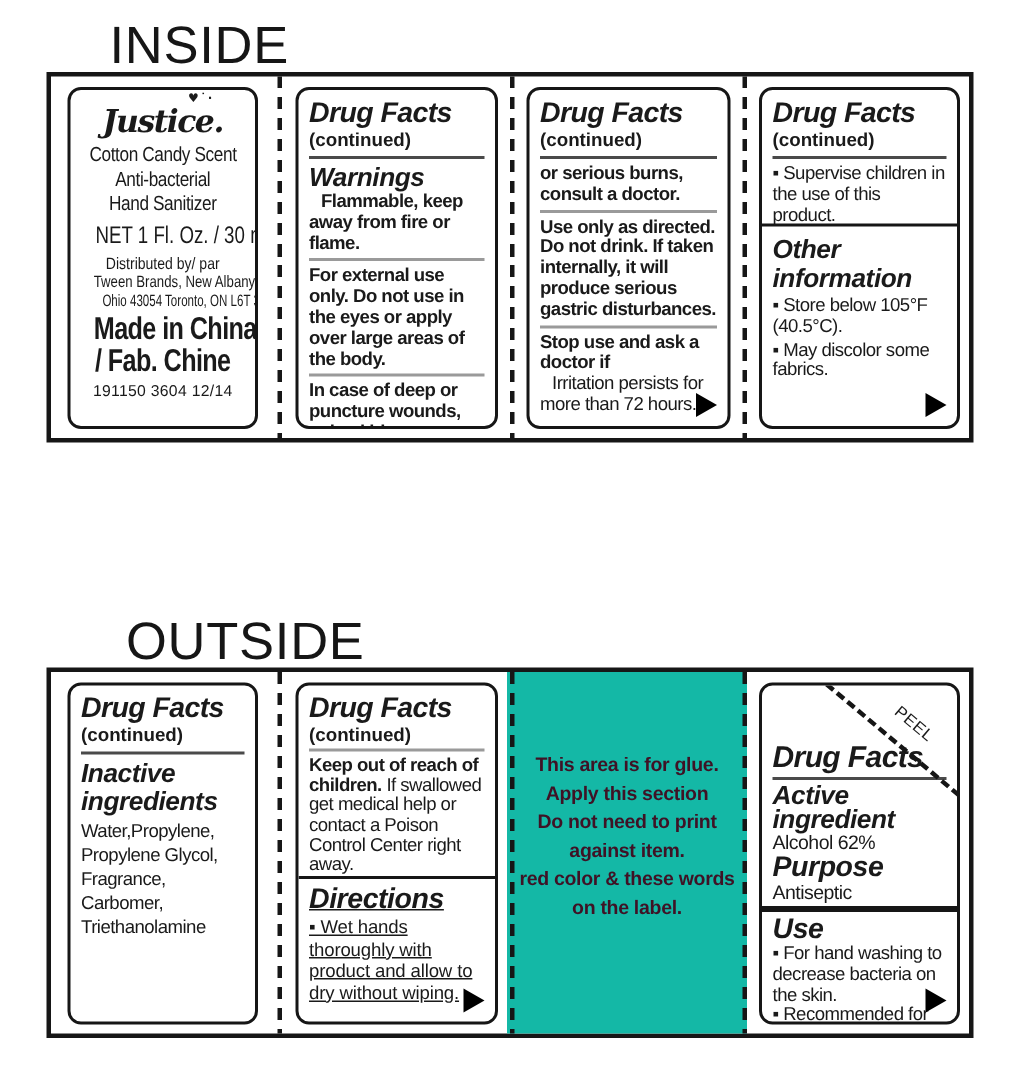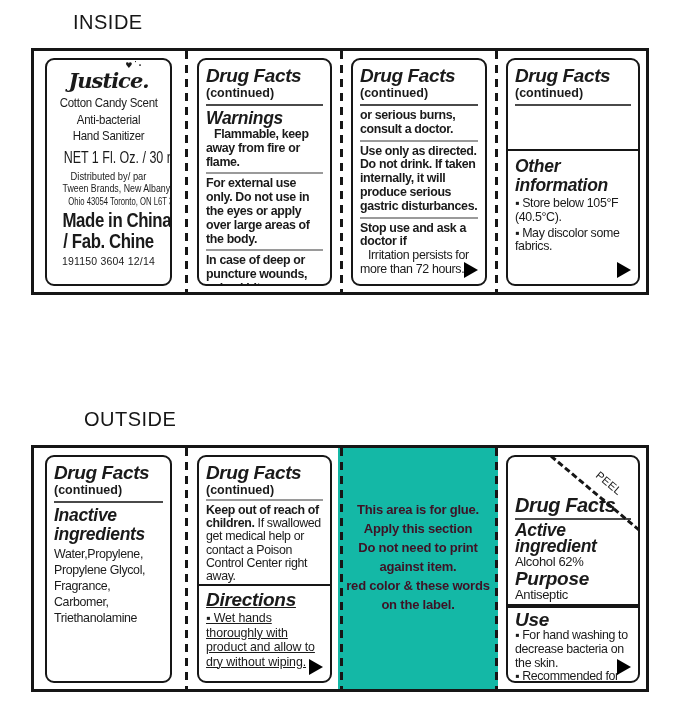--- a/index.html
+++ b/index.html
@@ -2,21 +2,21 @@
 <html><head>
 <meta charset="utf-8">
 <style>
   * { margin:0; padding:0; box-sizing:border-box; }
   html,body { background:#fff; }
   .page {
     position:relative; width:679px; height:721px; background:#fff;
     font-family:"Liberation Sans", sans-serif; color:#1a1a1a; overflow:hidden;
   }
   .section-title {
-    position:absolute; font-size:20px; font-weight:400; letter-spacing:.5px; color:#161616;
+    position:absolute; font-size:35px; font-weight:400; letter-spacing:.5px; color:#161616;
   }
   .band {
     position:absolute; width:618px; height:247px; border:3px solid #161616; background:#fff;
   }
   .sep {
     position:absolute; top:0; bottom:0; width:3px;
     background-image:repeating-linear-gradient(to bottom,#161616 0 8px,transparent 8px 14px);
   }
   .panel {
     position:absolute; border:2px solid #161616; border-radius:9px; background:#fff;
@@ -112,20 +112,21 @@
       <div class="body bold">Stop use and ask a doctor if</div>
       <div class="body indent1">Irritation persists for more than 72 hours.</div>
       <div class="arrow"></div>
     </div>
 
     <div class="panel" style="left:472px; top:7px; width:134px; height:228px; padding:0;">
       <div style="padding:5px 7px; height:86px;">
         <div class="df-title">Drug Facts</div>
         <div class="continued">(continued)</div>
         <div class="rule"></div>
+        <div class="body">▪ Supervise children in the use of this product.</div>
       </div>
       <div class="split2" style="top:89px;"></div>
       <div style="position:absolute; top:91px; left:0; right:0; bottom:0; padding:6px 7px;">
         <div class="h2">Other information</div>
         <div class="body mt2">▪ Store below 105°F (40.5°C).</div>
         <div class="body mt2">▪ May discolor some fabrics.</div>
       </div>
       <div class="arrow"></div>
     </div>
   </div>

